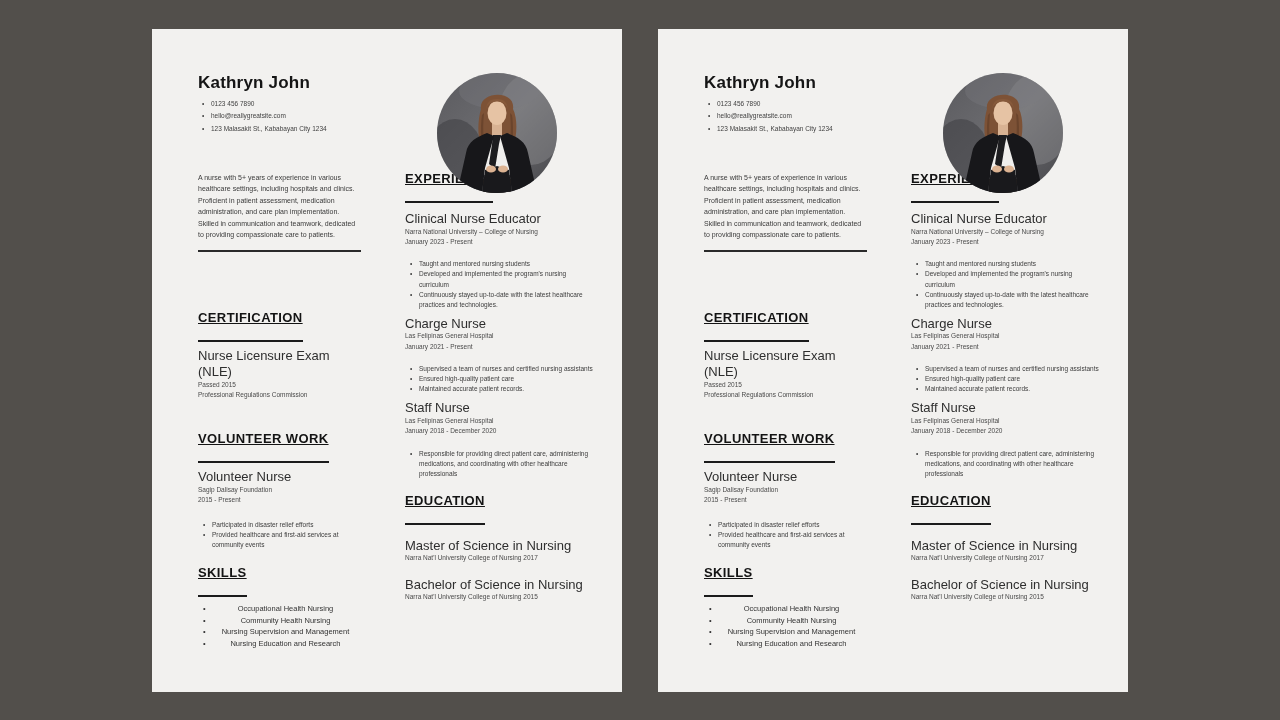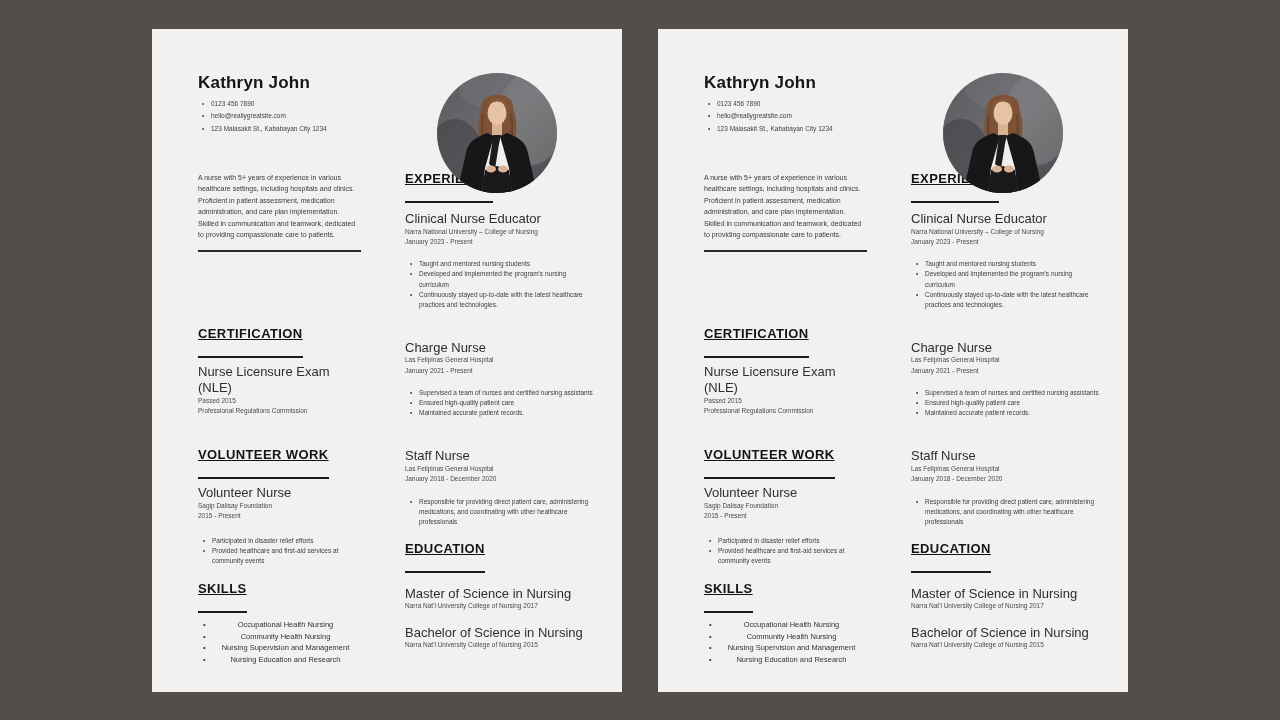--- a/index.html
+++ b/index.html
@@ -42,21 +42,21 @@
   .col-right { flex: 1; margin-left: 47px; }
 
   .summary { margin: 3px 0 0; font-size: 7px; line-height: 1.63; color: #3a3a3a; }
   .divider { width: 163px; height: 2px; background: #2a2a2a; margin-top: 10px; }
 
   h2.sec {
     display: inline-block; margin: 0; font-size: 13px; font-weight: 700;
     color: #141414; letter-spacing: 0.4px;
     padding-bottom: 16px; border-bottom: 2px solid #1b1b1b; line-height: 1; text-decoration: underline;
   }
-  .sec-cert      { margin-top: 72px; }
+  .sec-cert      { margin-top: 56px; }
   .sec-volunteer { margin-top: 29px; }
   .sec-skills    { margin-top: 13px; }
   .sec-edu       { margin-top: 12px; }
 
   .job-title { margin: 6px 0 0; font-size: 13px; line-height: 1.2; color: #2e2e2e; }
   .detail    { margin: 0; font-size: 6.5px; line-height: 1.6; color: #4a4a4a; }
 
   ul.bullets { margin: 12px 0 0 5px; padding: 0; list-style: none; }
   ul.bullets li {
     position: relative; padding-left: 9px; font-size: 6.5px;
@@ -65,21 +65,21 @@
   ul.bullets li::before { content: "•"; position: absolute; left: 0; top: 0; }
   ul.bullets.vol { margin-top: 14px; }
 
   ul.skills { margin: 6px 0 0 5px; padding: 0; list-style: none; text-align: center; }
   ul.skills li {
     position: relative; padding-left: 10px; font-size: 7.5px;
     line-height: 1.55; color: #333333;
   }
   ul.skills li::before { content: "•"; position: absolute; left: 0; top: 0; }
 
-  .job { margin-top: 30px; }
+  .job { margin-top: 6px; }
   .job:first-of-type { margin-top: 8px; }
   .degree { margin-top: 13px; }
   .degree + .degree { }
 </style>
 </head>
 <body style="background: rgb(82, 79, 75);">
 
 <div class="stage" style="background: rgb(82, 79, 75);">
 
   <div class="page" style="background: rgb(242, 241, 239);">

